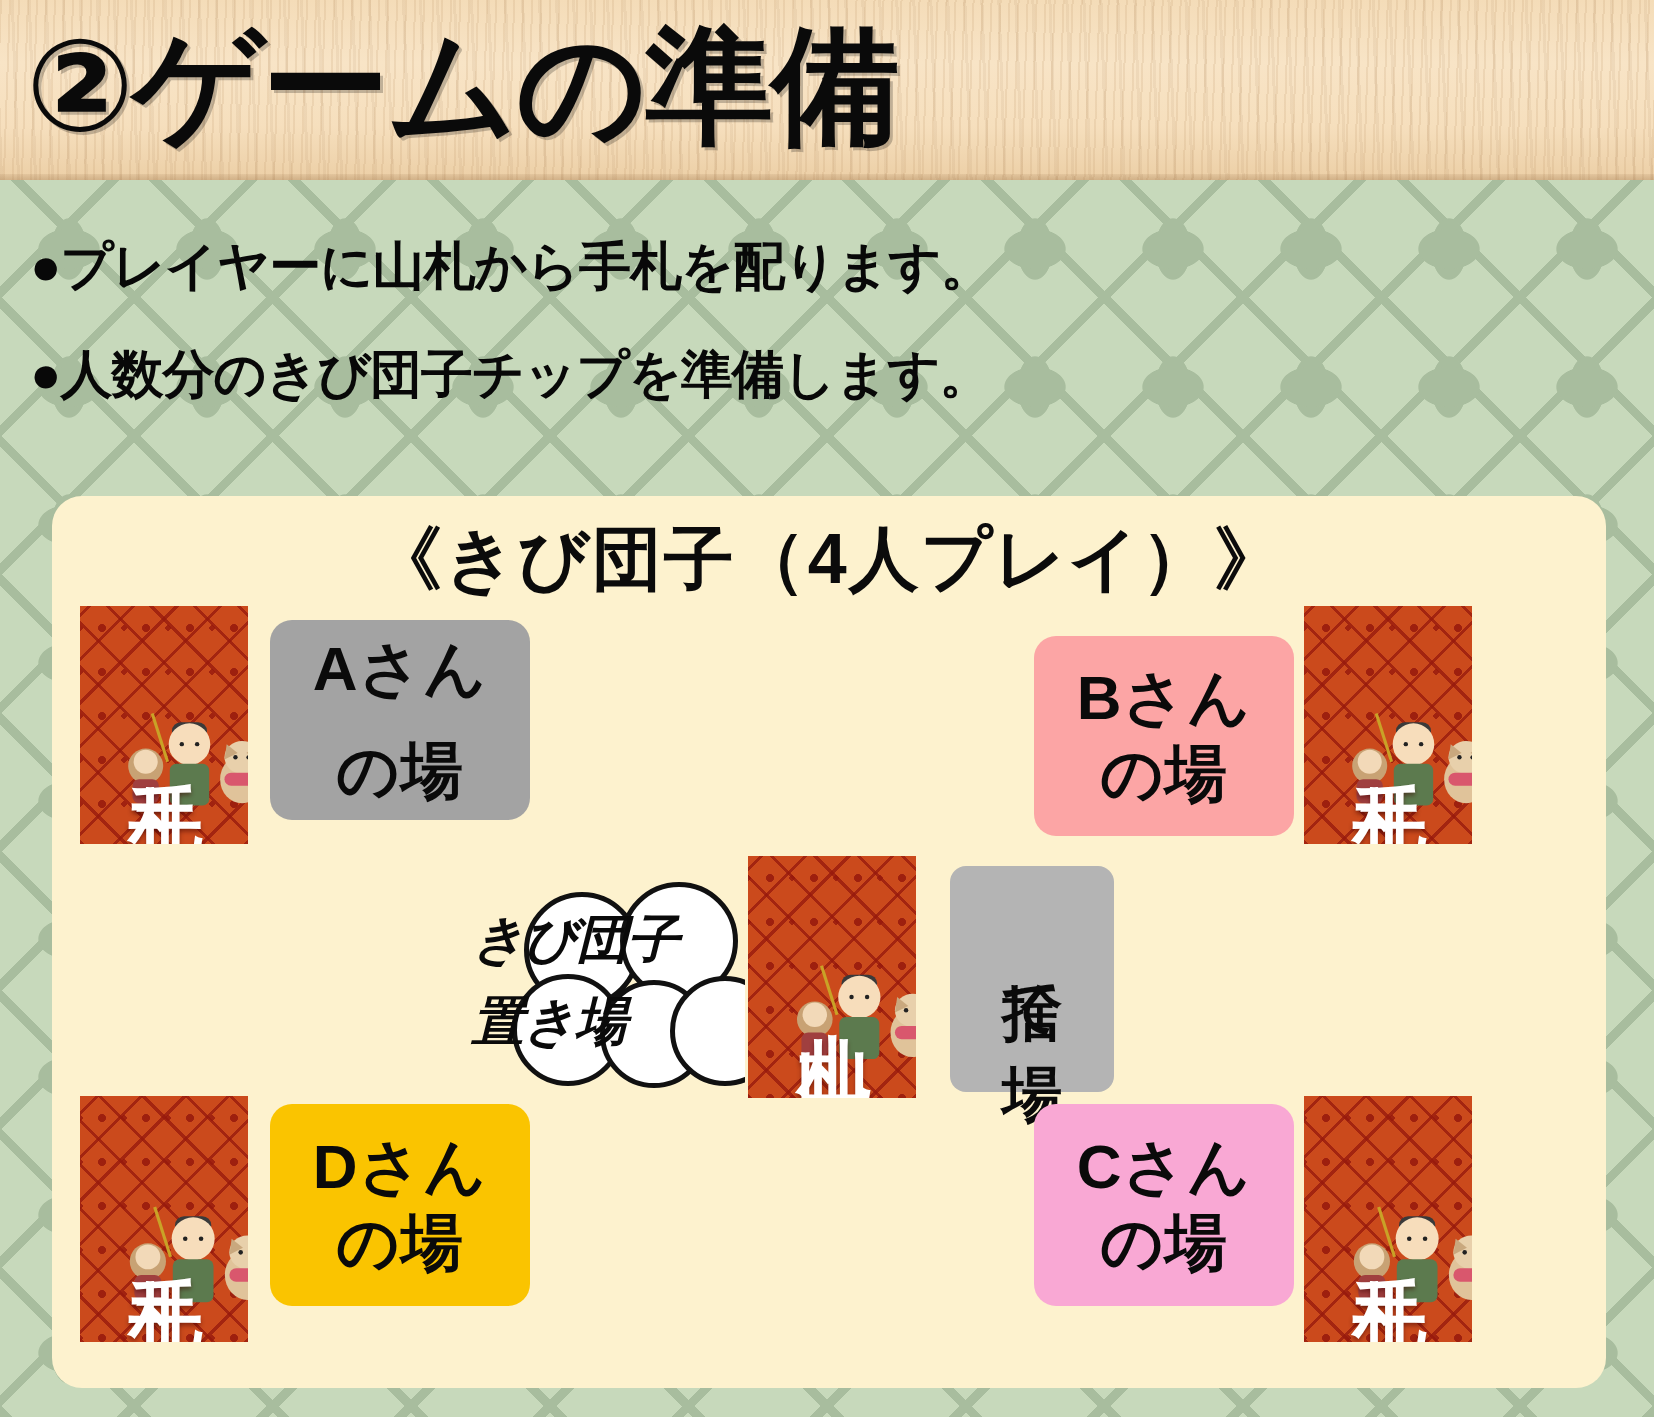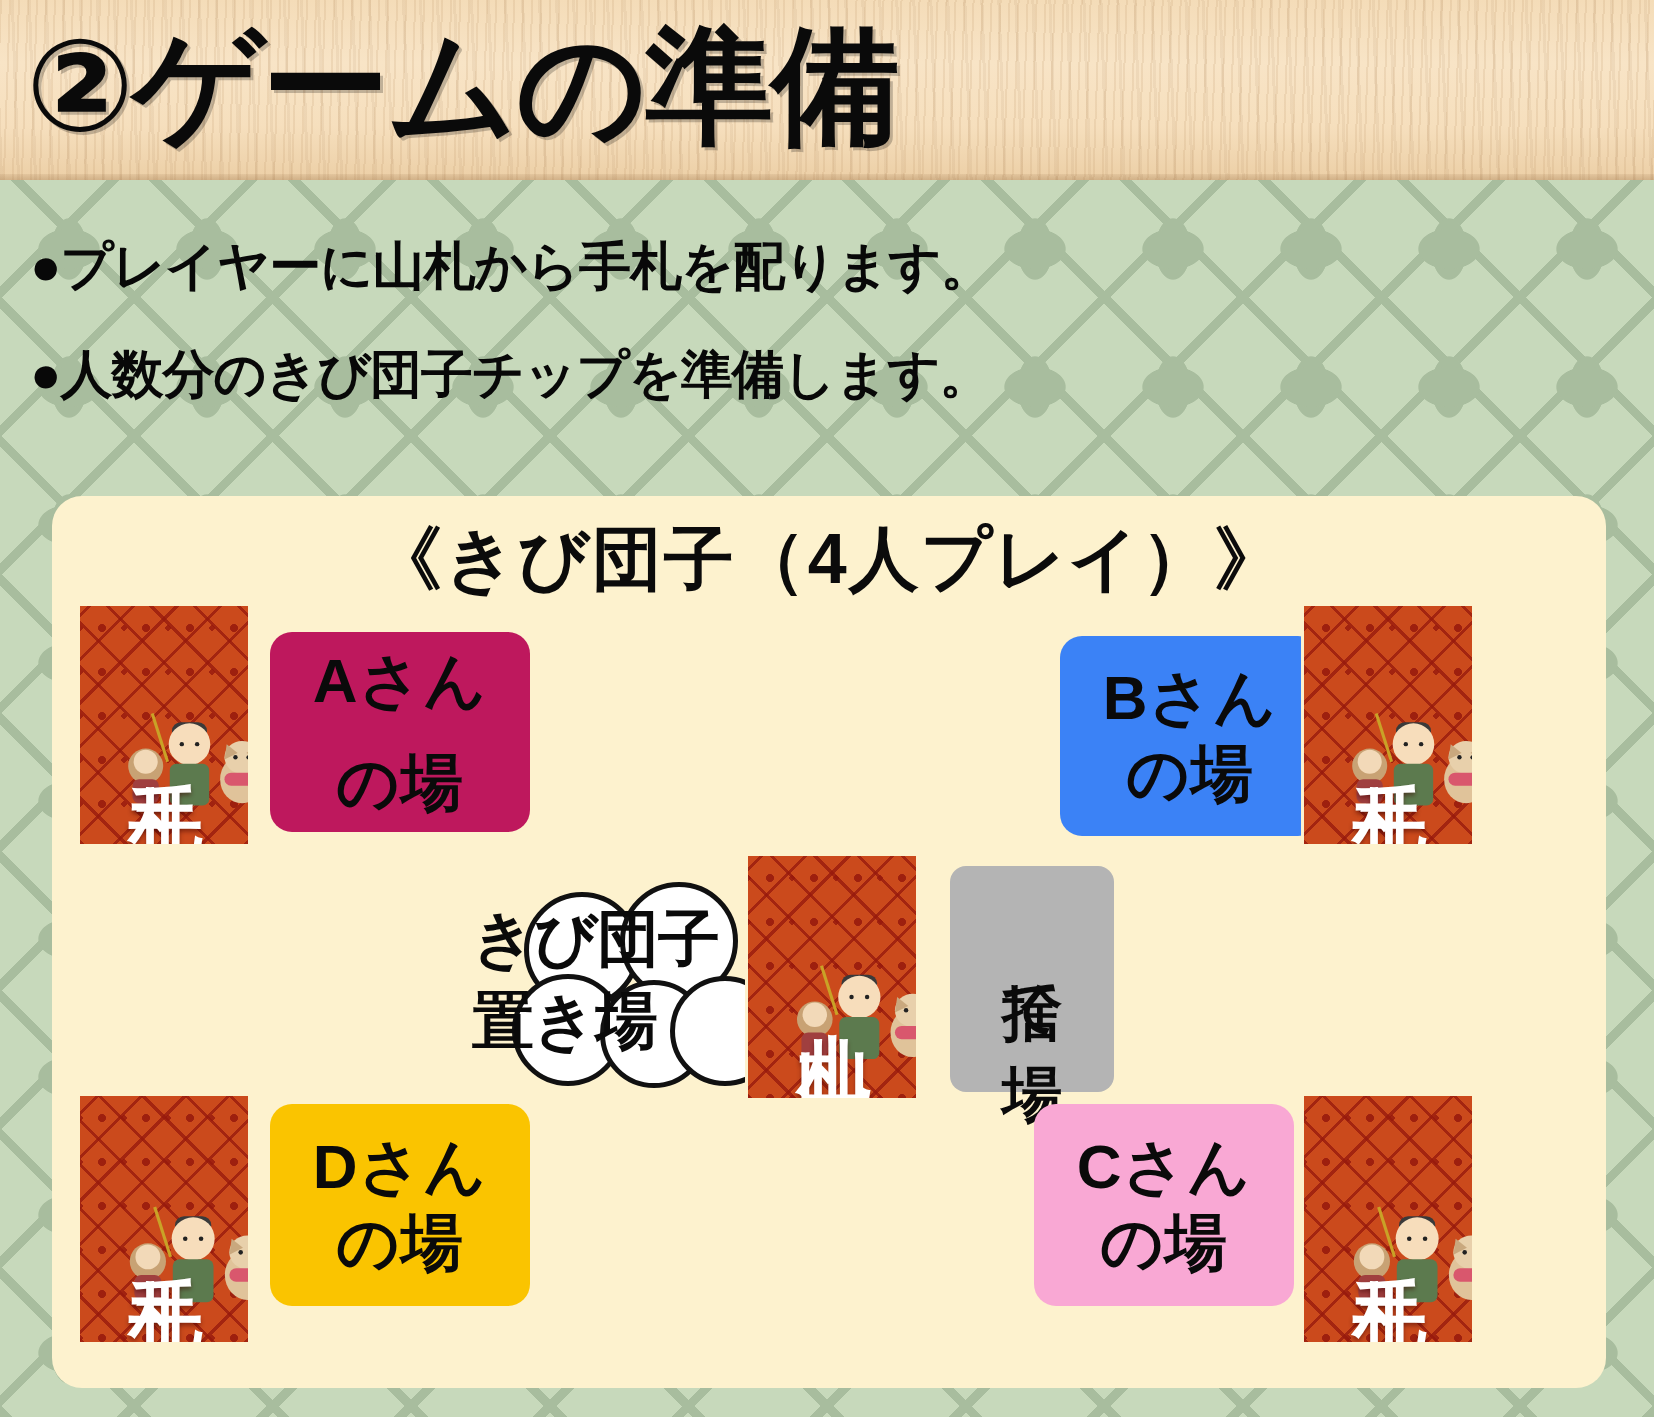--- a/index.html
+++ b/index.html
@@ -109,22 +109,22 @@
     writing-mode:vertical-rl;text-orientation:upright;letter-spacing:6px;
   }
 
   
   .dango{position:absolute;left:472px;top:886px;width:300px;height:192px;}
   .chip{
     position:absolute;border-radius:50%;background:#fff;border:5px solid #111;
   }
   .dango-text{
     position:absolute;left:0;top:0;width:300px;z-index:4;
-    font-size:62px;line-height:82px;font-weight:700;color:#0a0a0a;
-    letter-spacing:-1px;text-align:left;white-space:nowrap;
+    font-size:52px;line-height:82px;font-weight:700;color:#0a0a0a;
+    letter-spacing:-1px;text-align:left;white-space:nowrap;font-style:italic;
   }
   .dango-text .dl{display:block;}
 </style>
 </head>
 <body>
 
 <div class="page">
 
   <div class="header">
     <div class="title">②ゲームの準備</div>
@@ -155,26 +155,26 @@
         <ellipse cx="74" cy="28" rx="8" ry="7.5" fill="#e8d0ab"></ellipse>
         <polygon points="67,22 66,29 72,26" fill="#c9a87e"></polygon>
           <polygon points="81,22 82,29 76,26" fill="#c9a87e"></polygon>
         <circle cx="71" cy="28" r="1" fill="#222"></circle>
           <circle cx="77" cy="28" r="1" fill="#222"></circle>
         <rect x="66" y="35" width="16" height="6" rx="3" fill="#d9576d"></rect>
       </svg>
       <div class="card-label">手札</div>
     </div>
 
-    <div class="pbox" style="left:218px;top:136px;width:260px;height:200px;background:#be185d;gap:26px;">
+    <div class="pbox" style="left:218px;top:124px;width:260px;height:200px;background:#a3a3a3;gap:26px;">
       <div class="l1">Aさん</div>
       <div class="l2">の場</div>
     </div>
 
-    <div class="pbox" style="left:1008px;top:140px;width:260px;height:200px;background:#3b82f6;text-align:right;">
+    <div class="pbox" style="left:982px;top:140px;width:260px;height:200px;background:#fca5a5;text-align:right;">
       <div class="l1">Bさん</div>
       <div class="l2">の場</div>
     </div>
 
     <div class="card" style="left:1252px;top:110px;width:168px;height:238px;">
       <svg class="trio" viewBox="0 0 100 50" preserveAspectRatio="xMidYMax meet">
         <line x1="33" y1="8" x2="40" y2="30" stroke="#c9a227" stroke-width="1.4"></line>
         <circle cx="30" cy="32" r="8" fill="#c8a274"></circle>
           <circle cx="30" cy="30" r="5.5" fill="#f2d9b8"></circle>
         <rect x="24" y="38" width="12" height="11" rx="3" fill="#a03f3f"></rect>

